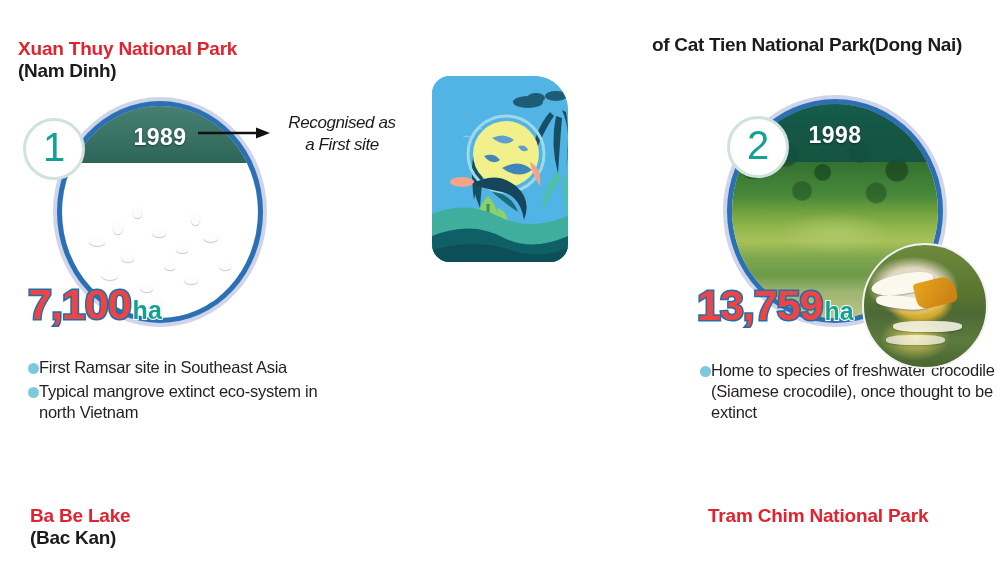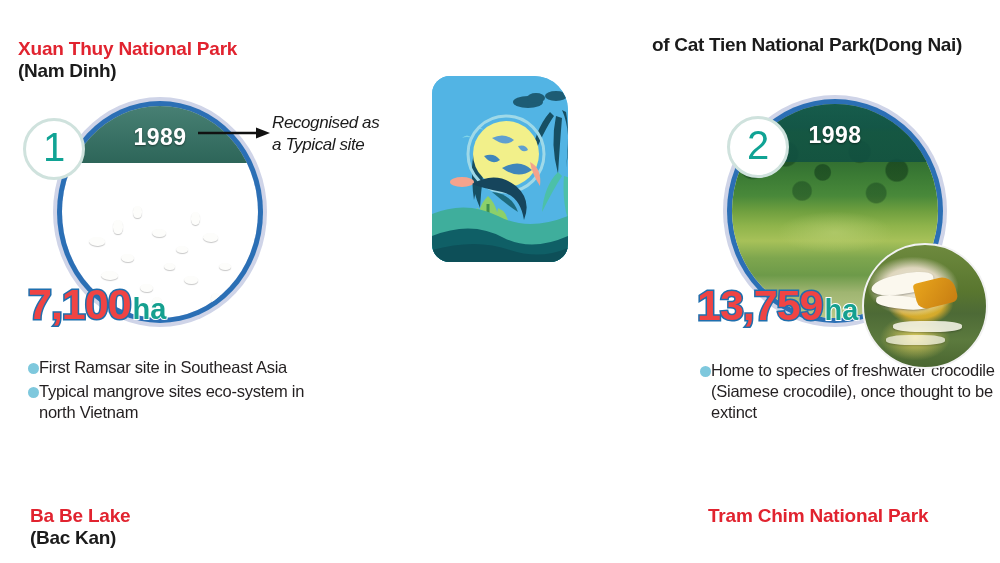--- a/index.html
+++ b/index.html
@@ -153,21 +153,21 @@
     line-height: 1;
   }
   .area-num {
     font-size: 43px;
     color: #ef4444;
     -webkit-text-stroke: 3px #1f6fae;
     paint-order: stroke fill;
     letter-spacing: -1px;
   }
   .area-unit {
-    font-size: 29px;
+    font-size: 25px;
     color: #15a08f;
     -webkit-text-stroke: 2px #ffffff;
     paint-order: stroke fill;
     margin-left: 2px;
   }
   #area-left  { left: 28px;  top: 283px; }
   #area-right { left: 697px; top: 284px; }
 
   
   #croc-inset {
@@ -259,20 +259,21 @@
   #callout {
     position: absolute;
     left: 272px; top: 112px;
     width: 140px;
     color: #1b1b1b;
     font-size: 17px;
     font-style: italic;
     font-weight: 500;
     line-height: 1.3;
     letter-spacing: -0.4px;
+    text-align: center;
   }
   #callout-arrow {
     position: absolute;
     left: 198px; top: 126px;
     width: 72px; height: 14px;
   }
 </style>
 </head>
 <body>
 
@@ -314,31 +315,31 @@
     <span class="area-num">7,100</span><span class="area-unit">ha</span>
   </div>
 
   <div class="bullets" id="bullets-left">
     <div class="bullet-row">
       <div class="bullet-dot"></div>
       <div class="bullet-text">First Ramsar site in Southeast Asia</div>
     </div>
     <div class="bullet-row">
       <div class="bullet-dot"></div>
-      <div class="bullet-text">Typical mangrove sites eco-system in north Vietnam</div>
+      <div class="bullet-text">Typical mangrove extinct eco-system in north Vietnam</div>
     </div>
   </div>
 
   <svg id="callout-arrow" viewBox="0 0 72 14">
     <line x1="0" y1="7" x2="60" y2="7" stroke="#111" stroke-width="2.4"></line>
     <polygon points="58,1.5 72,7 58,12.5" fill="#111"></polygon>
   </svg>
   <div id="callout">
     <span>Recognised as</span><br>
-    <span>a Typical site</span>
+    <span>a First site</span>
   </div>
 
   <div id="center-logo">
     <svg viewBox="0 0 136 186" preserveAspectRatio="none">
       <rect x="0" y="0" width="136" height="186" fill="#52b4e4"></rect>
 
       <ellipse cx="96" cy="26" rx="15" ry="6" fill="#1d5c74"></ellipse>
       <ellipse cx="104" cy="22" rx="9" ry="5" fill="#1d5c74"></ellipse>
       <ellipse cx="124" cy="20" rx="11" ry="5" fill="#1d5c74"></ellipse>
 

